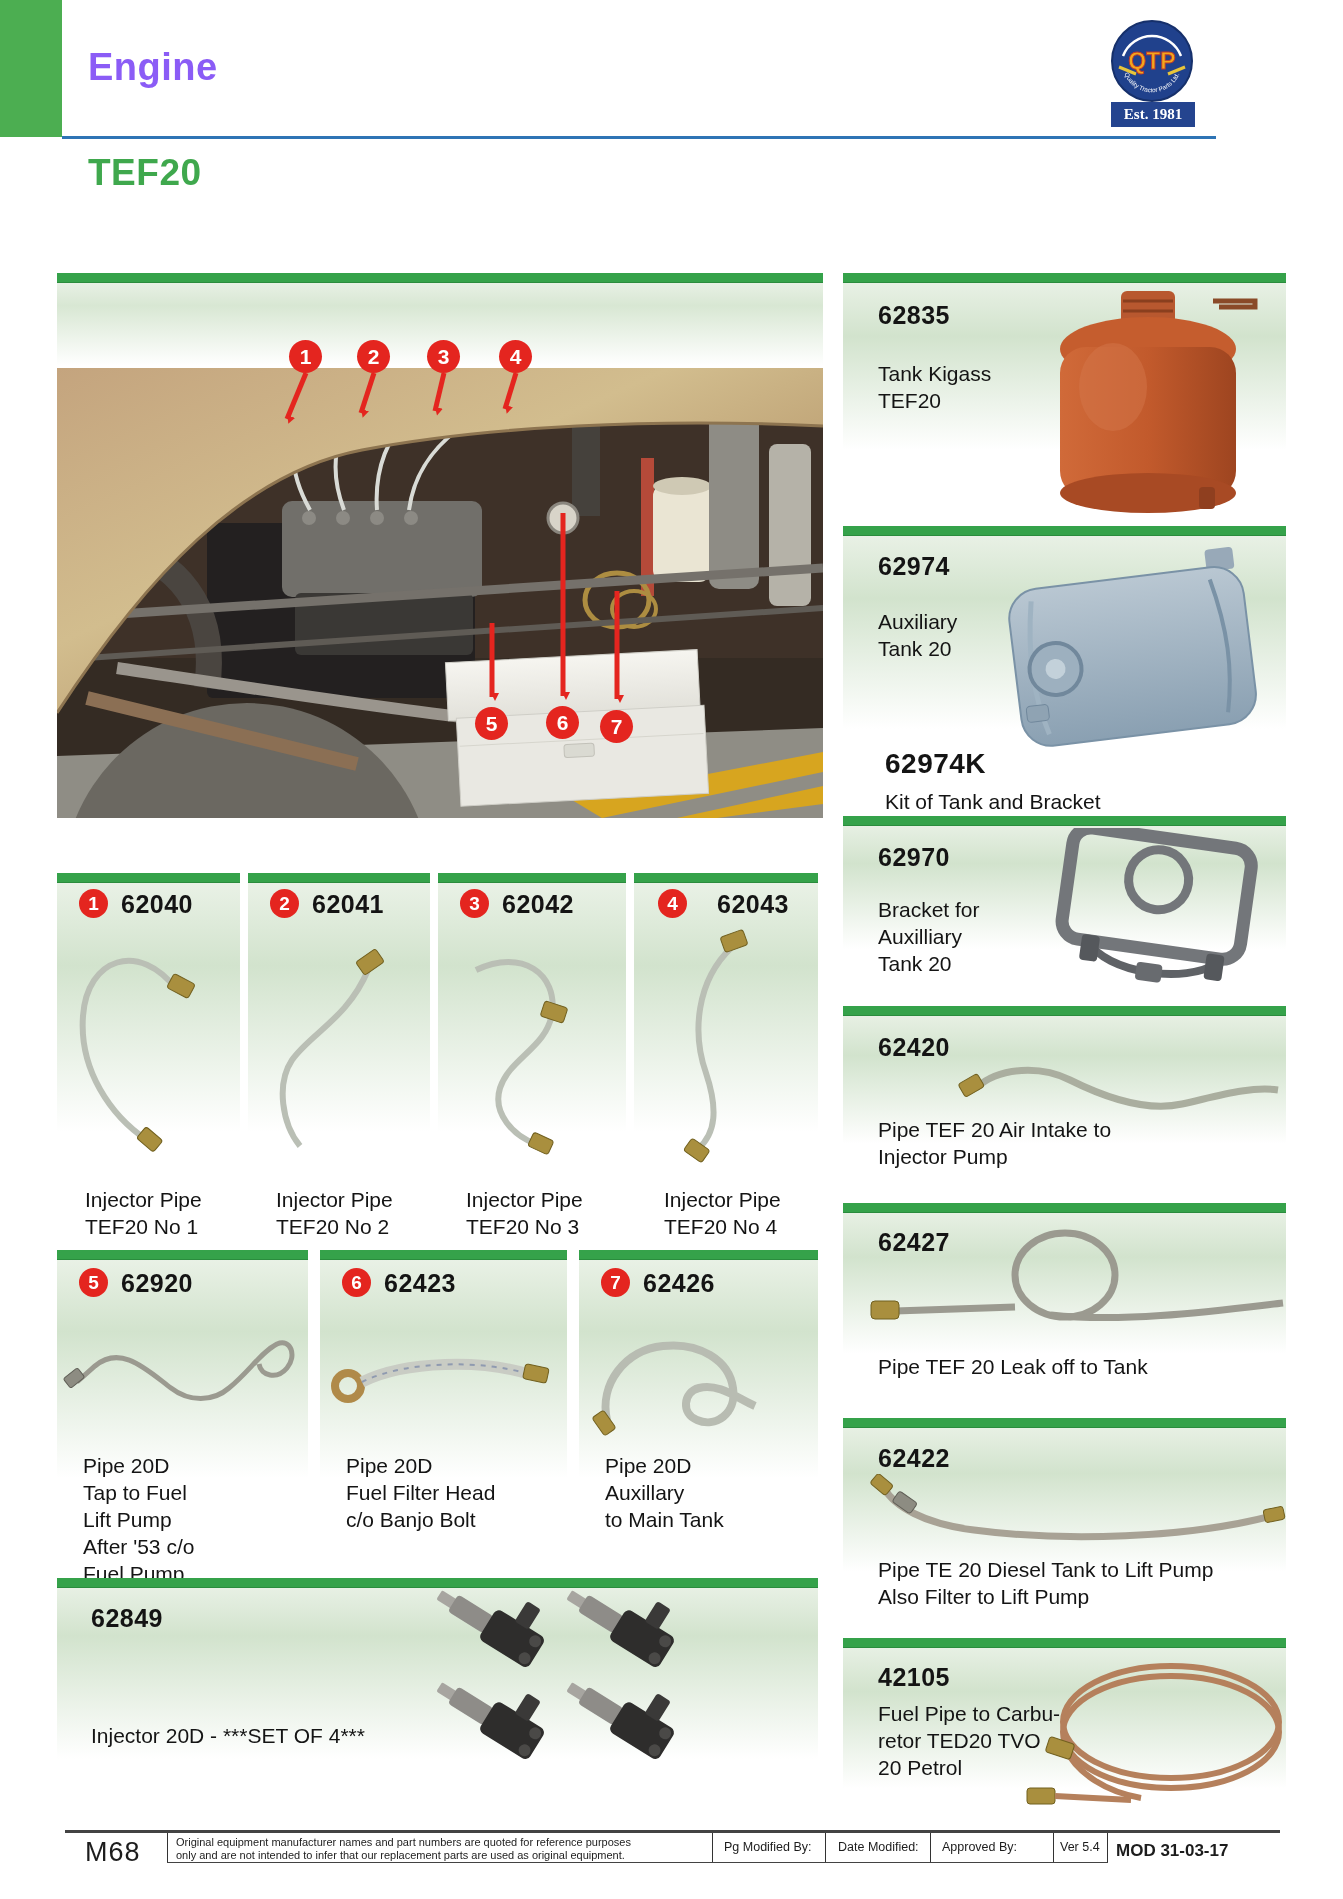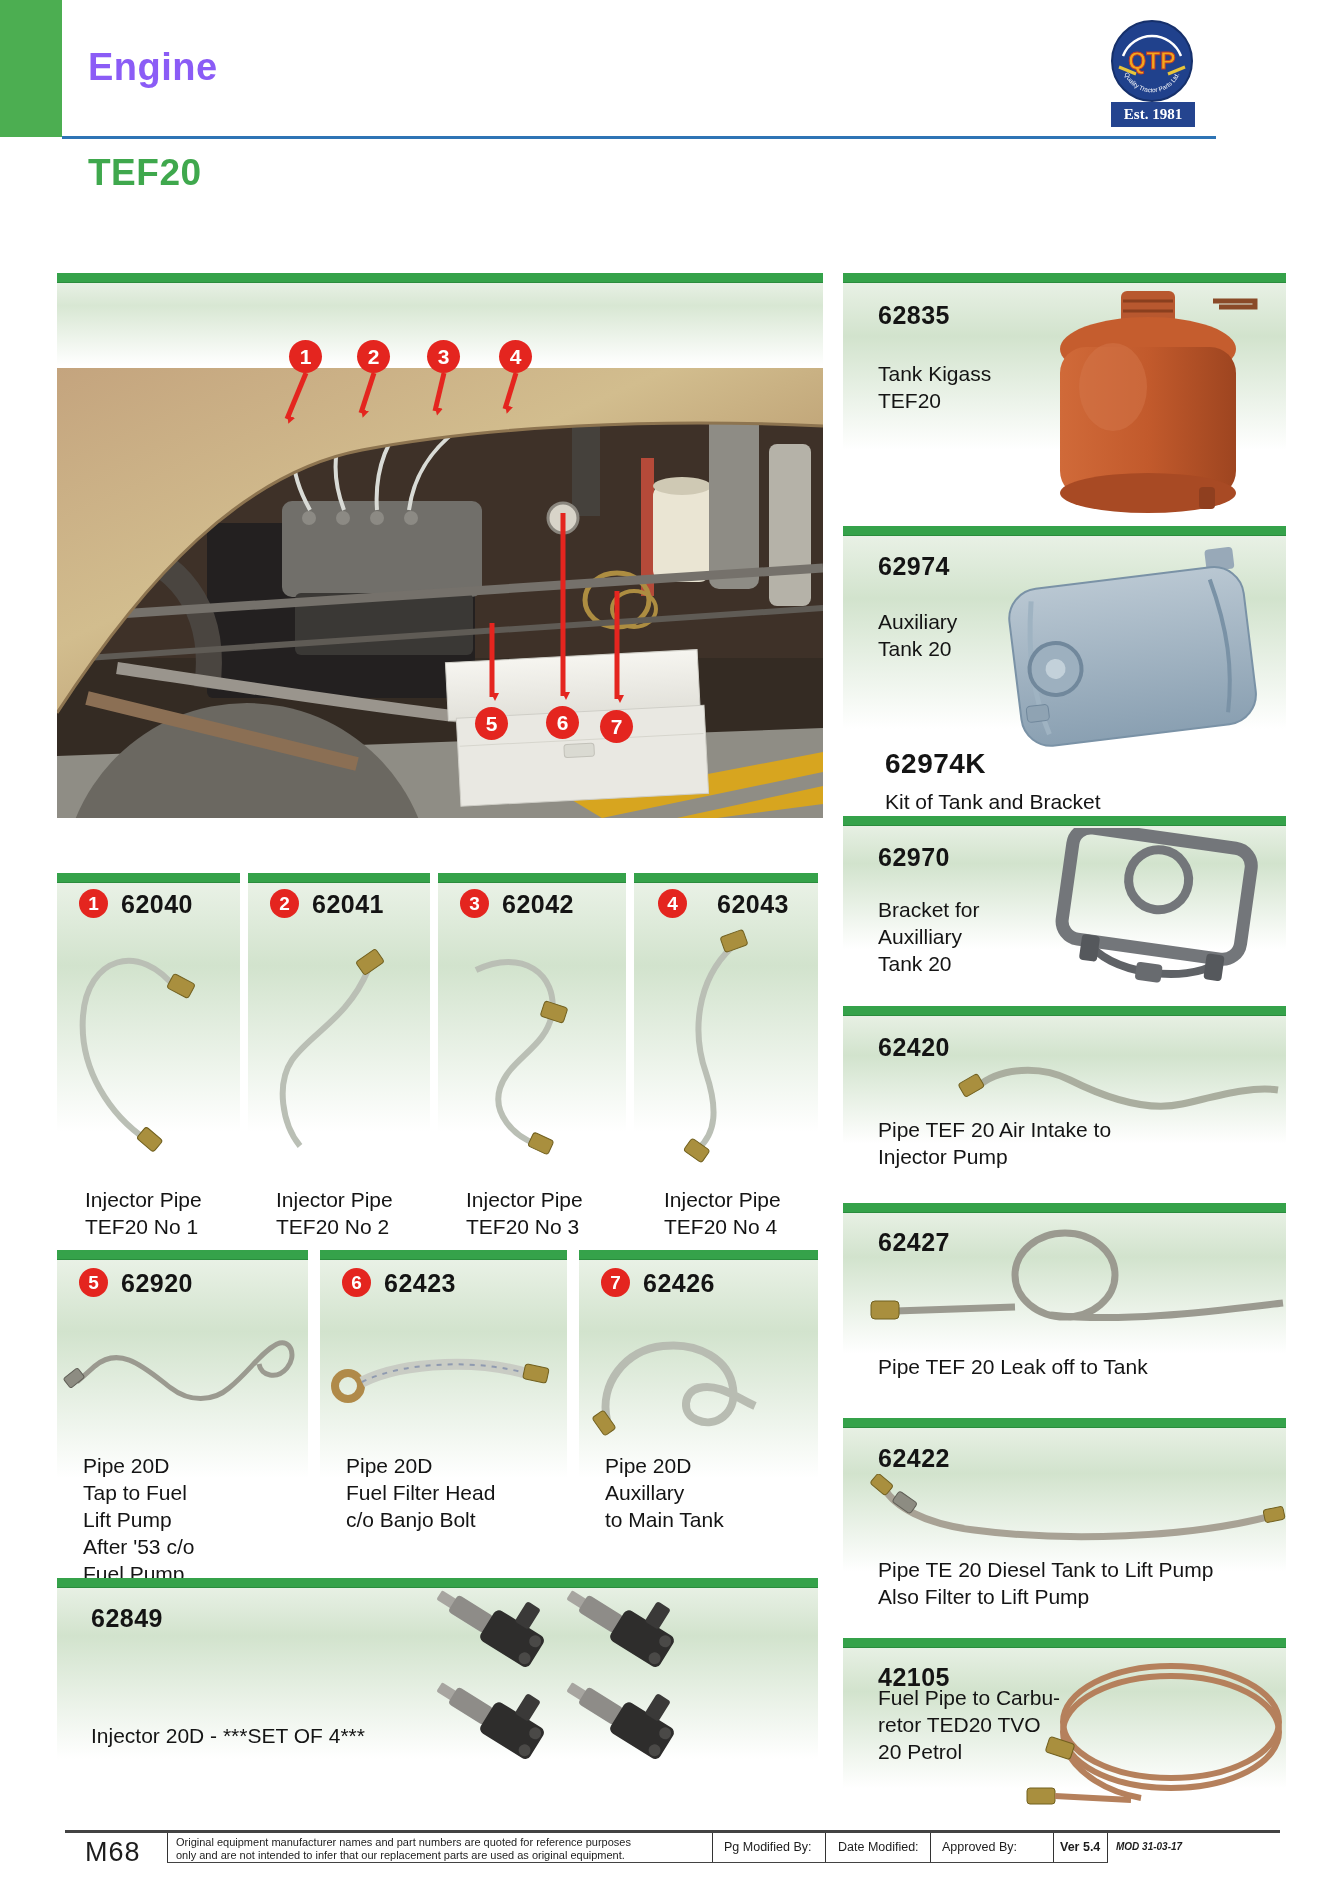--- a/index.html
+++ b/index.html
@@ -394,21 +394,21 @@
   </svg>
   <div class="desc" style="left:35px;top:138px;">
     <div>Pipe TE 20 Diesel Tank to Lift Pump</div>
       <div>Also Filter to Lift Pump</div>
   </div>
 </div>
 
 <div class="card" style="left:843px;top:1638px;width:443px;height:177px;background:linear-gradient(180deg,#ecf3e9 0%,#d2e3cd 30%,#ffffff 85%);">
   <div class="bar"></div>
   <div class="pn" style="left:35px;top:25px;">42105</div>
-  <div class="desc" style="left:35px;top:46px;">
+  <div class="desc" style="left:35px;top:62px;">
     <div>Fuel Pipe to Carbu-</div>
       <div>retor TED20 TVO</div>
       <div>20 Petrol</div>
   </div>
   <svg class="abs" style="left:178px;top:14px;" width="265px" height="158" viewBox="0 0 265 158">
     <ellipse cx="150" cy="70" rx="108" ry="56" fill="none" stroke="#b5805c" stroke-width="6"></ellipse>
     <ellipse cx="150" cy="80" rx="108" ry="56" fill="none" stroke="#b5805c" stroke-width="6"></ellipse>
     <path d="M44,96 C56,122 86,140 120,146" fill="none" stroke="#b5805c" stroke-width="6"></path>
     <rect x="26" y="88" width="26" height="16" rx="3" fill="#a98f3e" stroke="#71601f" transform="rotate(18 39 96)"></rect>
     <rect x="6" y="136" width="28" height="16" rx="3" fill="#a98f3e" stroke="#71601f"></rect>
@@ -423,16 +423,16 @@
   <div>Original equipment manufacturer names and part numbers are quoted for reference purposes</div>
     <div>only and are not intended to infer that our replacement parts are used as original equipment.</div>
 </div>
 <div class="vline" style="left:712px;"></div>
 <div class="ft-small" style="left:724px;top:1840px;">Pg Modified By:</div>
 <div class="vline" style="left:825px;"></div>
 <div class="ft-small" style="left:838px;top:1840px;">Date Modified:</div>
 <div class="vline" style="left:930px;"></div>
 <div class="ft-small" style="left:942px;top:1840px;">Approved By:</div>
 <div class="vline" style="left:1053px;"></div>
-<div class="ft-small" style="left:1060px;top:1840px;font-weight:bold;">Ver 5.4</div>
+<div class="ft-small" style="left:1060px;top:1840px;font-weight:normal;">Ver 5.4</div>
 <div class="vline" style="left:1107px;"></div>
-<div class="ft-small" style="left:1116px;top:1841px;font-weight:bold;font-size:10px;font-style:italic;">MOD 31-03-17</div>
+<div class="ft-small" style="left:1116px;top:1841px;font-weight:bold;font-size:17px;">MOD 31-03-17</div>
 <div class="ft-line" style="left:167px;top:1862px;width:941px;height:1px;"></div>
 
 </body></html>

